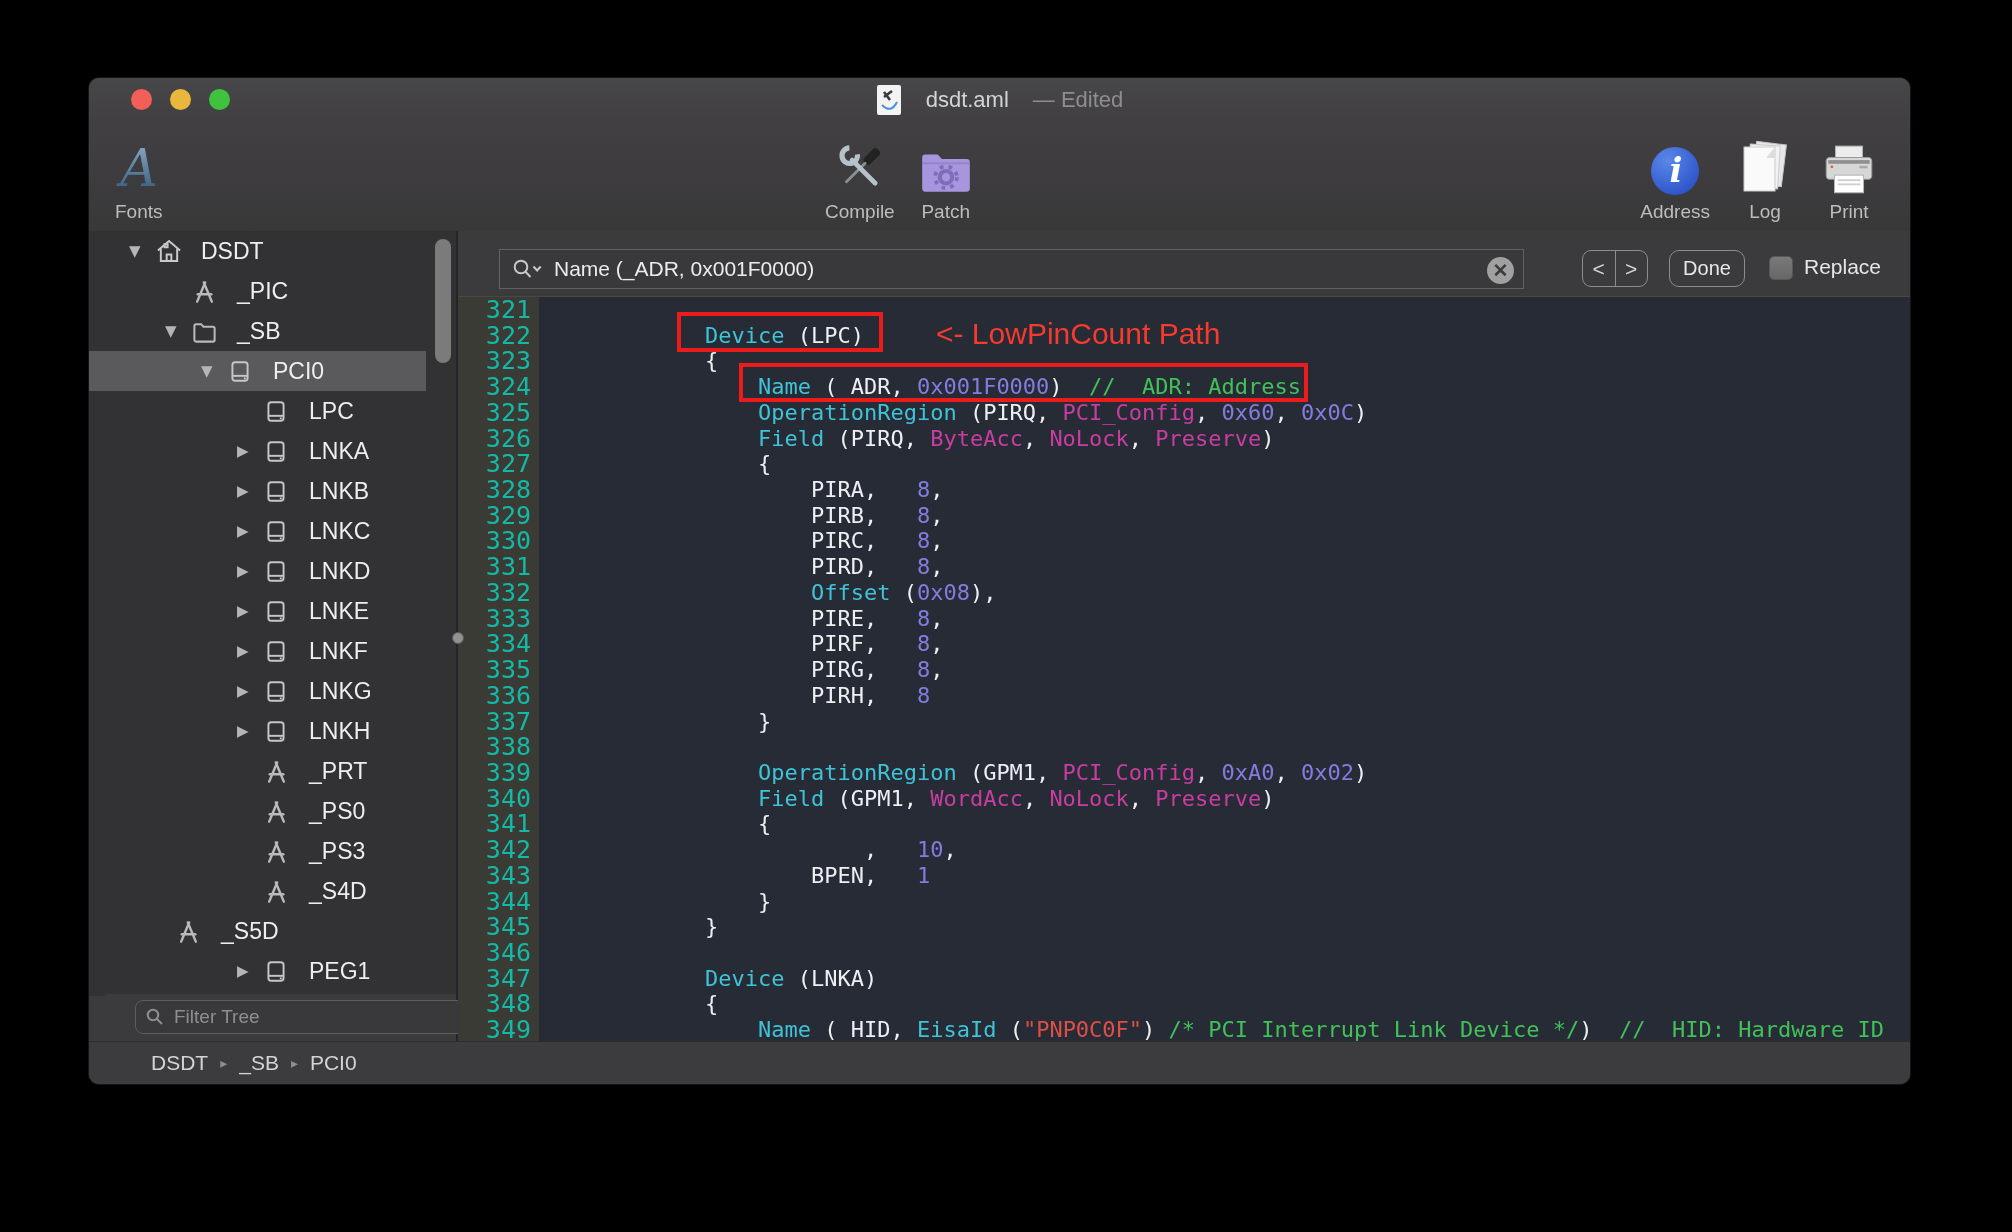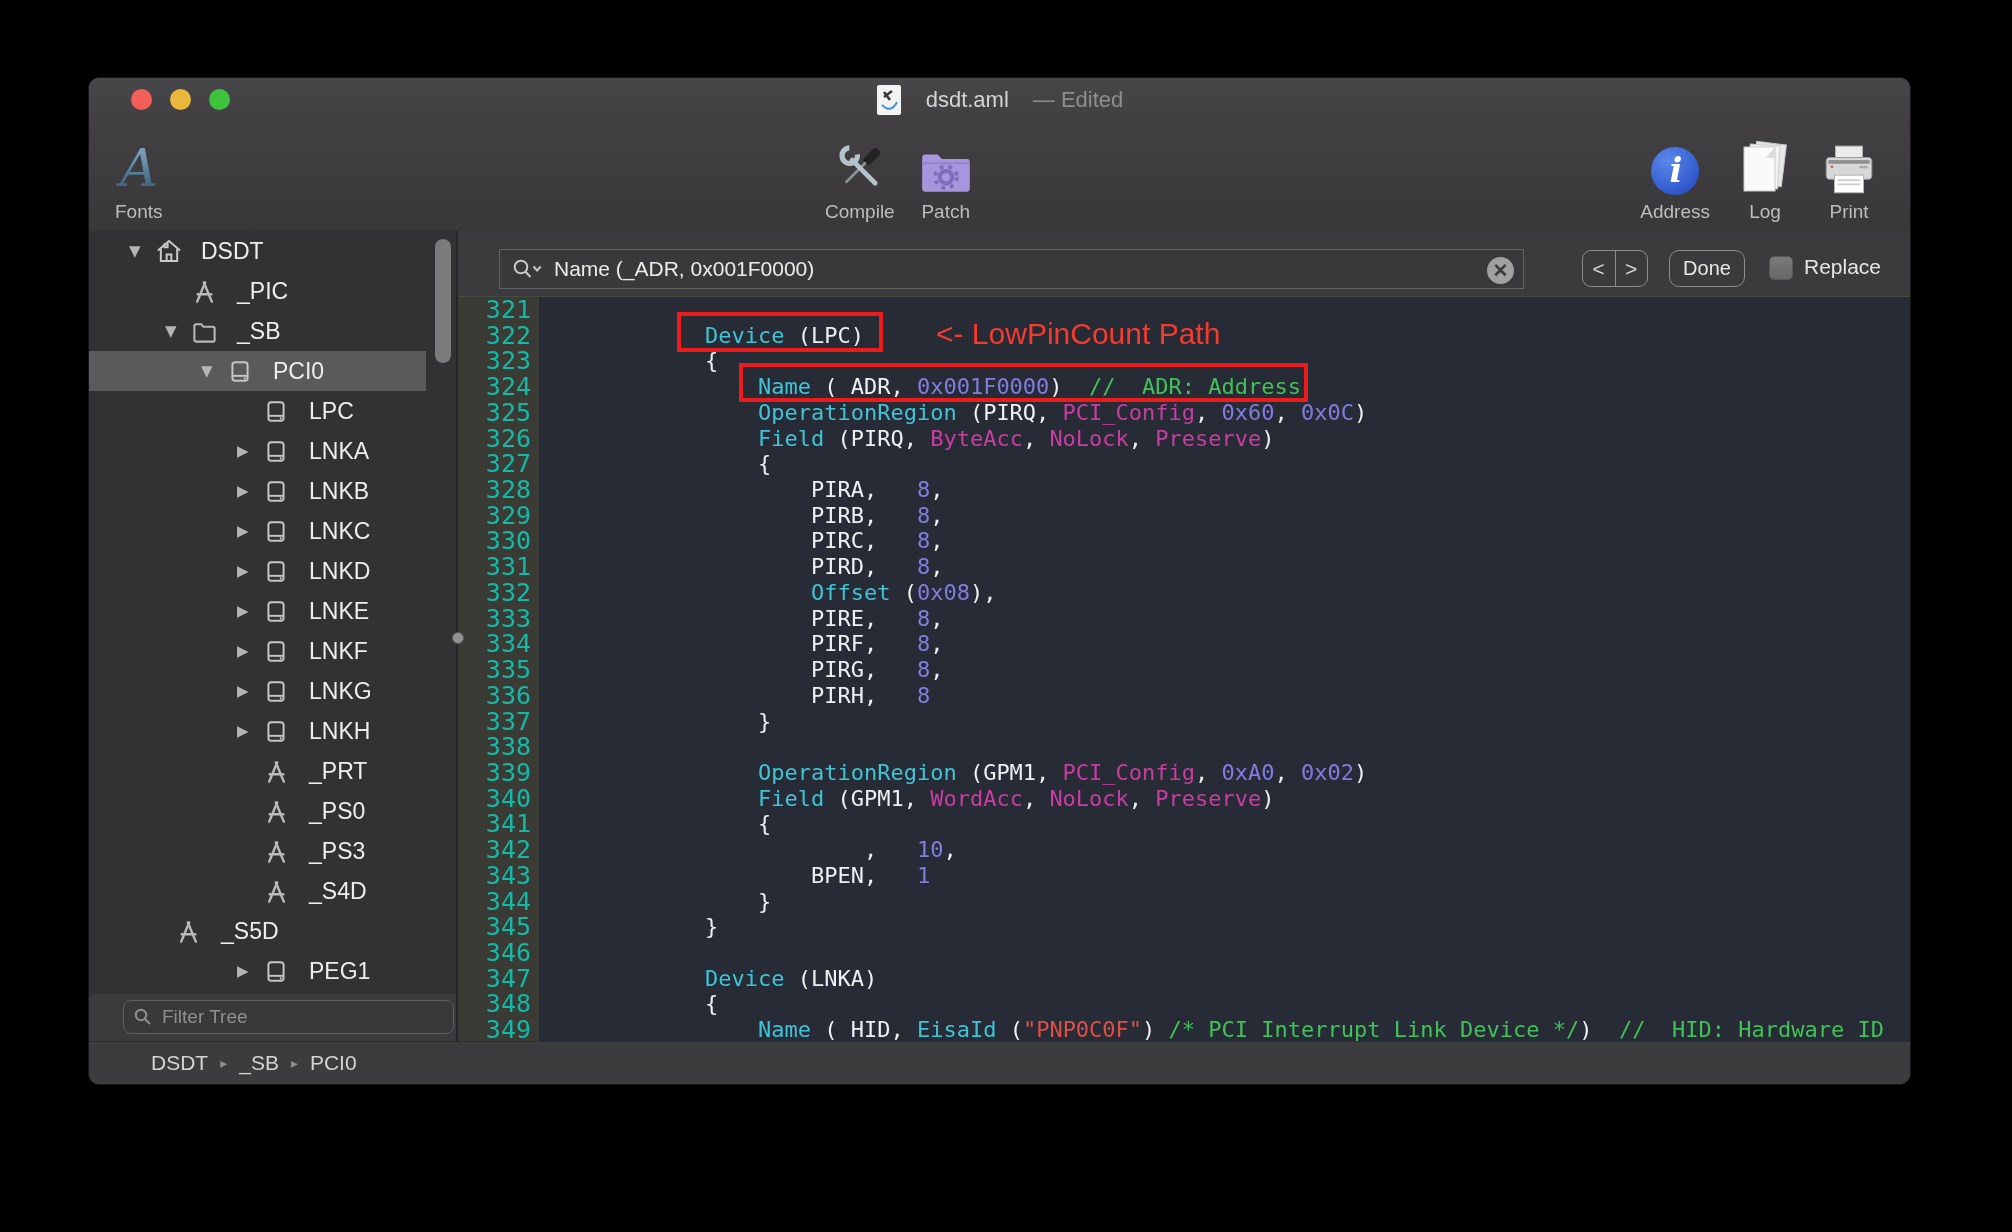--- a/index.html
+++ b/index.html
@@ -33,21 +33,21 @@
 
   
   .sidebar{position:relative;width:369px;background:#3b3a3c;flex:none;border-right:2px solid #252426;}
   .tree{position:absolute;top:0;left:0;right:0;height:765px;background:#323134;overflow:hidden;}
   .tree-row{display:flex;align-items:center;height:40px;margin-right:30px;color:#eeeeee;font-size:23px;}
   .tree-row.selected{background:#5a595c;}
   .tri{width:26px;flex:none;font-family:"DejaVu Sans",sans-serif;font-size:15px;color:#b5b5b5;text-align:left;}
   .node-icon{width:32px;flex:none;display:flex;align-items:center;}
   .tree-label{margin-left:14px;white-space:nowrap;}
   .tree-scrollthumb{position:absolute;top:8px;right:5px;width:16px;height:124px;border-radius:9px;background:#7b7b7b;}
-  .filter-zone{position:absolute;left:4px;right:0;bottom:0;height:47px;background:#3b3a3c;}
+  .filter-zone{position:absolute;left:16px;right:0;bottom:0;height:47px;background:#3b3a3c;}
   .filter-field{position:absolute;left:30px;top:6px;width:331px;height:34px;border:1px solid #5e5e5e;
     border-radius:8px;background:#39383a;display:flex;align-items:center;padding:0 10px;}
   .filter-field input{flex:1;background:transparent;border:none;outline:none;color:#e8e8e8;
     font-size:19px;font-family:"Liberation Sans",sans-serif;margin-left:8px;}
   .filter-field input::placeholder{color:#8f8f8f;}
 
   
   .splitter-dot{position:absolute;left:363px;top:401px;width:12px;height:12px;border-radius:50%;
     background:#929292;border:1px solid #5a5a5a;z-index:5;}
 

